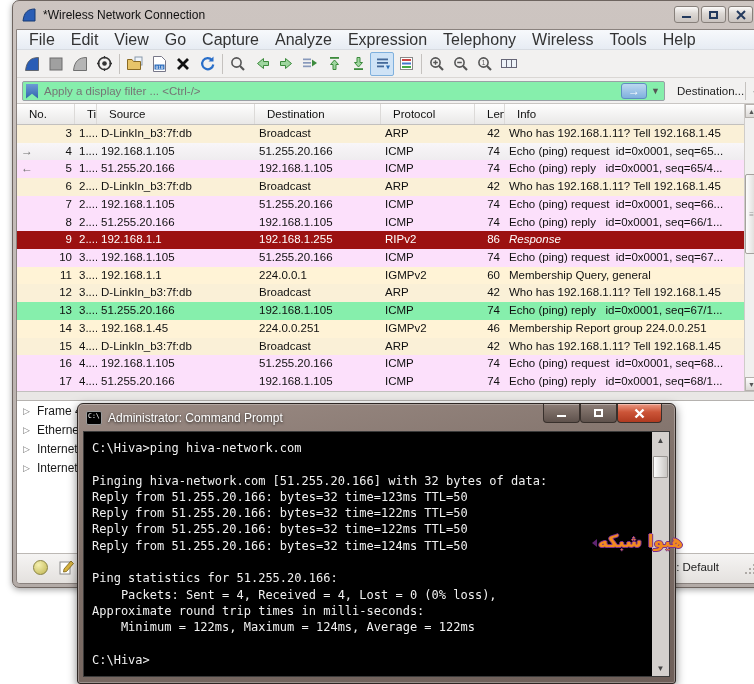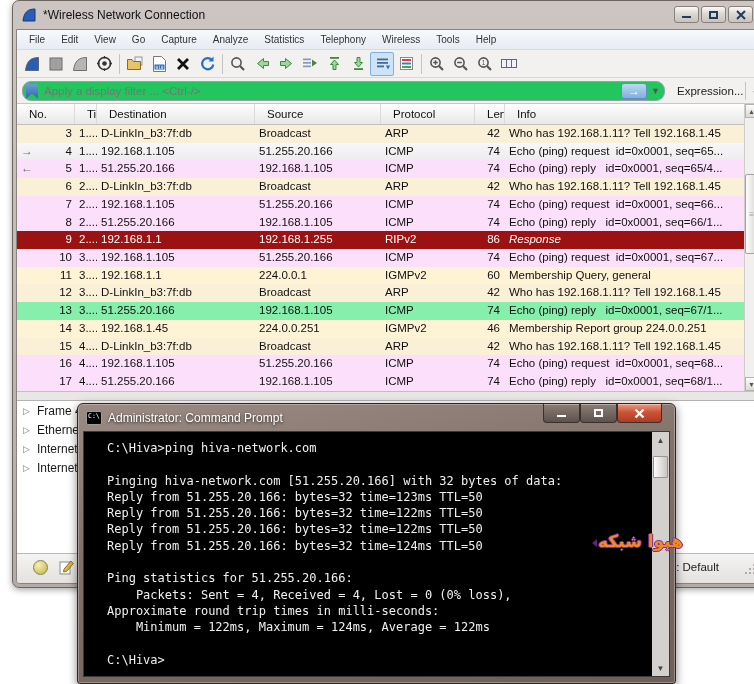--- a/index.html
+++ b/index.html
@@ -17,32 +17,32 @@
   .ws-btn{width:25px;height:17px;border:1px solid #87807b;border-radius:3px;
     background:linear-gradient(#fbfaf9,#dcd7d3 45%,#c9c3bf);display:flex;align-items:center;justify-content:center;}
   .g-min{width:9px;height:3px;border-bottom:2px solid #243a5e;margin-top:4px;}
   .g-max{width:9px;height:8px;border:2px solid #243a5e;}
 
   .ws-client{position:absolute;left:3px;right:3px;top:28px;bottom:3px;background:#f1f0ef;
     border:1px solid #8a827e;border-radius:0 0 4px 4px;overflow:hidden;}
 
   .menubar{position:absolute;left:0;right:0;top:0;height:20px;display:flex;align-items:center;
     background:linear-gradient(#f7f9fc,#e7ecf3);border-bottom:1px solid #d8dce2;padding-left:4px;}
-  .menu-item{font-size:10px;color:#333;padding:0 8px;line-height:20px;}
+  .menu-item{font-size:16px;color:#333;padding:0 8px;line-height:20px;}
 
   .toolbar{position:absolute;left:0;right:0;top:20px;height:28px;display:flex;align-items:center;
     background:#f2f1f0;border-bottom:1px solid #dad7d4;padding-left:3px;}
   .tbtn{width:24px;height:24px;display:flex;align-items:center;justify-content:center;border:1px solid transparent;}
   .tbtn.pressed{background:#cfe3f6;border:1px solid #7fb0dd;border-radius:2px;}
   .tsep{width:1px;height:20px;background:#c5c2bf;margin:0 3px;}
 
   .filterbar{position:absolute;left:0;right:0;top:48px;height:26px;background:#f2f1f0;
     border-bottom:1px solid #c9c6c3;display:flex;align-items:center;}
-  .filter-field{position:absolute;left:5px;top:3px;width:643px;height:20px;background:#22c55e;
-    border:1px solid #9aa0a6;border-radius:9px;display:flex;align-items:center;}
+  .filter-field{position:absolute;left:5px;top:3px;width:643px;height:20px;background:#86efac;
+    border:1px solid #9aa0a6;border-radius:2px;display:flex;align-items:center;}
   .bookmark{width:12px;height:15px;margin-left:3px;background:linear-gradient(#6d9bd6,#2f64ab);
     clip-path:polygon(0 0,100% 0,100% 100%,50% 68%,0 100%);}
   .filter-input{flex:1;border:none;outline:none;font-size:11.5px;color:#555;background:transparent;
     padding-left:6px;font-family:inherit;}
   .applybtn{width:26px;height:16px;margin-right:2px;border:1px solid #5f8fc0;border-radius:3px;
     background:linear-gradient(#bdd8f0,#7fb0de);color:#fff;font-weight:bold;font-size:12px;
     display:flex;align-items:center;justify-content:center;line-height:1;}
   .filter-caret{font-size:9px;color:#555;padding:0 4px 0 2px;}
   .expr-label{position:absolute;left:660px;font-size:11.5px;color:#222;}
   .filter-sep{position:absolute;left:728px;top:4px;width:1px;height:18px;background:#c5c2bf;}
@@ -92,21 +92,21 @@
   .cmd-title{margin-left:6px;font-size:12px;color:#fff;text-shadow:0 1px 3px rgba(0,0,0,.8);}
   .cmd-btns{position:absolute;right:13px;top:0;display:flex;}
   .cmd-btn{width:37px;height:19px;border:1px solid #38302c;border-top:none;border-radius:0 0 4px 4px;
     background:linear-gradient(#8d7e77,#5f524c);display:flex;align-items:center;justify-content:center;
     box-shadow:inset 0 1px 0 rgba(255,255,255,.35);}
   .cmd-btn.close{width:45px;background:linear-gradient(#ec9a84,#cc5538 45%,#b03a20);}
   .cg-min{width:9px;height:3px;border-bottom:2px solid #fff;margin-top:5px;}
   .cg-max{width:9px;height:8px;border:2px solid #fff;}
 
   .cmd-console{position:absolute;left:5px;right:5px;top:27px;bottom:6px;background:#000;border:1px solid #3a3a3a;}
-  .cmd-text{position:absolute;left:0;top:0;right:18px;bottom:0;padding:8px 0 0 23px;overflow:hidden;}
+  .cmd-text{position:absolute;left:0;top:0;right:18px;bottom:0;padding:8px 0 0 8px;overflow:hidden;}
   .cmd-line{font-family:"DejaVu Sans Mono","Liberation Mono",monospace;font-size:12px;line-height:16.3px;
     color:#f0f0f0;white-space:pre;}
   .cmd-scroll{position:absolute;right:0;top:0;bottom:0;width:17px;background:#d4d0cd;}
   .cmd-sb-btn{position:absolute;left:0;width:17px;height:16px;font-size:8px;color:#444;
     display:flex;align-items:center;justify-content:center;}
   .cmd-sb-thumb{position:absolute;left:1px;top:24px;width:15px;height:22px;
     background:linear-gradient(90deg,#fdfdfd,#c9c6c3);border:1px solid #9a9693;border-radius:1px;}
 
   
   .watermark{position:absolute;left:598px;top:531px;z-index:30;direction:rtl;
@@ -140,21 +140,21 @@
   </div>
 
   <div class="ws-client">
     <div class="menubar" id="menubar">
         <span class="menu-item">File</span>
         <span class="menu-item">Edit</span>
         <span class="menu-item">View</span>
         <span class="menu-item">Go</span>
         <span class="menu-item">Capture</span>
         <span class="menu-item">Analyze</span>
-        <span class="menu-item">Statistics</span>
+        <span class="menu-item">Expression</span>
         <span class="menu-item">Telephony</span>
         <span class="menu-item">Wireless</span>
         <span class="menu-item">Tools</span>
         <span class="menu-item">Help</span>
       </div>
     <div class="toolbar" id="toolbar">
         <span class="tbtn">
           <svg width="18" height="18" viewBox="0 0 18 18">
             <path d="M2.5 15.5 C3.5 6 8 2.5 15.5 2.5 L15.5 15.5 Z" fill="#2a5db5" stroke="#555" stroke-width="0.8"></path>
           </svg>
@@ -285,30 +285,30 @@
         </span>
       </div>
 
     <div class="filterbar">
       <div class="filter-field">
         <span class="bookmark"></span>
         <input class="filter-input" value="" placeholder="Apply a display filter ... &lt;Ctrl-/&gt;" style="">
         <span class="applybtn">→</span>
         <span class="filter-caret">▼</span>
       </div>
-      <span class="expr-label">Expression...</span>
+      <span class="expr-label">Destination...</span>
       <span class="filter-sep"></span>
       <span class="plusbtn">+</span>
     </div>
 
     <div class="list-header" id="list-header">
         <span class="hcell">No.</span>
         <span class="hcell">Time</span>
+        <span class="hcell">Source</span>
         <span class="hcell">Destination</span>
-        <span class="hcell">Source</span>
         <span class="hcell">Protocol</span>
         <span class="hcell">Leng</span>
         <span class="hcell">Info</span>
       </div>
     <div class="packet-rows" id="packet-rows">
         <div class="prow" style="background: rgb(250, 240, 215);">
           <span class="c no">3</span>
           <span class="c time">1....</span>
           <span class="c src">D-LinkIn_b3:7f:db</span>
           <span class="c dst">Broadcast</span>

